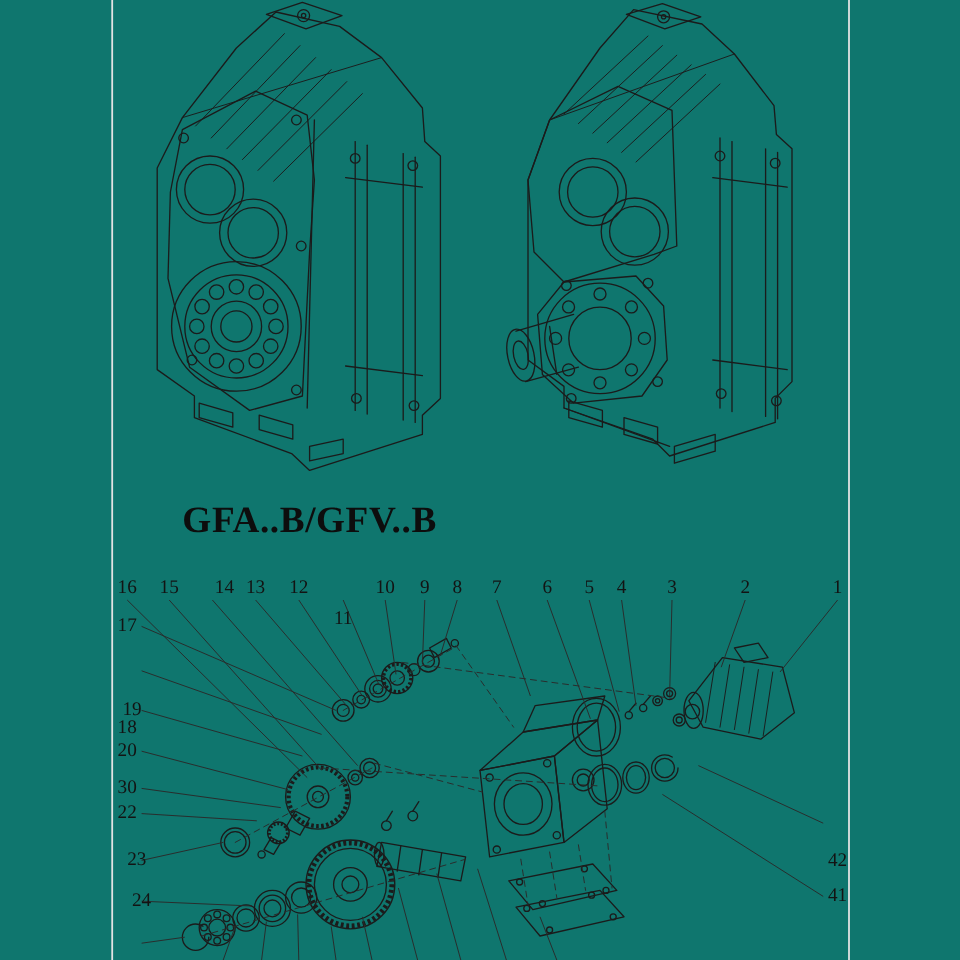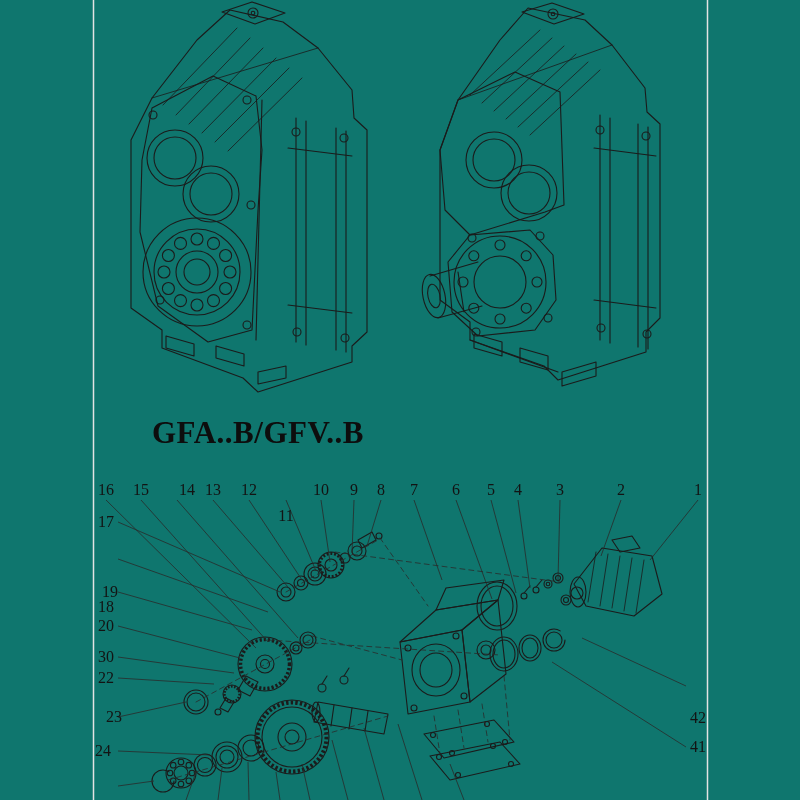--- a/index.html
+++ b/index.html
@@ -390,19 +390,19 @@
   <span class="num" style="left:609px;top:482px;">2</span>
   <span class="num" style="left:686px;top:482px;">1</span>
 
   <span class="num" style="left:94px;top:514px;">17</span>
   <span class="num" style="left:94px;top:551px;margin-top:48px;">18</span>
   <span class="num" style="left:94px;top:584px;text-align:right;">19</span>
   <span class="num" style="left:94px;top:618px;">20</span>
   <span class="num" style="left:94px;top:649px;">30</span>
   <span class="num" style="left:94px;top:670px;">22</span>
   <span class="num" style="left:84px;top:709px;margin-left:18px;">23</span>
-  <span class="num" style="left:91px;top:743px;">24</span>
+  <span class="num" style="left:106px;top:743px;">24</span>
   <span class="num" style="left:94px;top:778px;margin-top:37px;">25</span>
 
   <span class="num" style="left:686px;top:710px;">42</span>
   <span class="num" style="left:686px;top:739px;">41</span>
 
 </div>
 
 </body></html>

